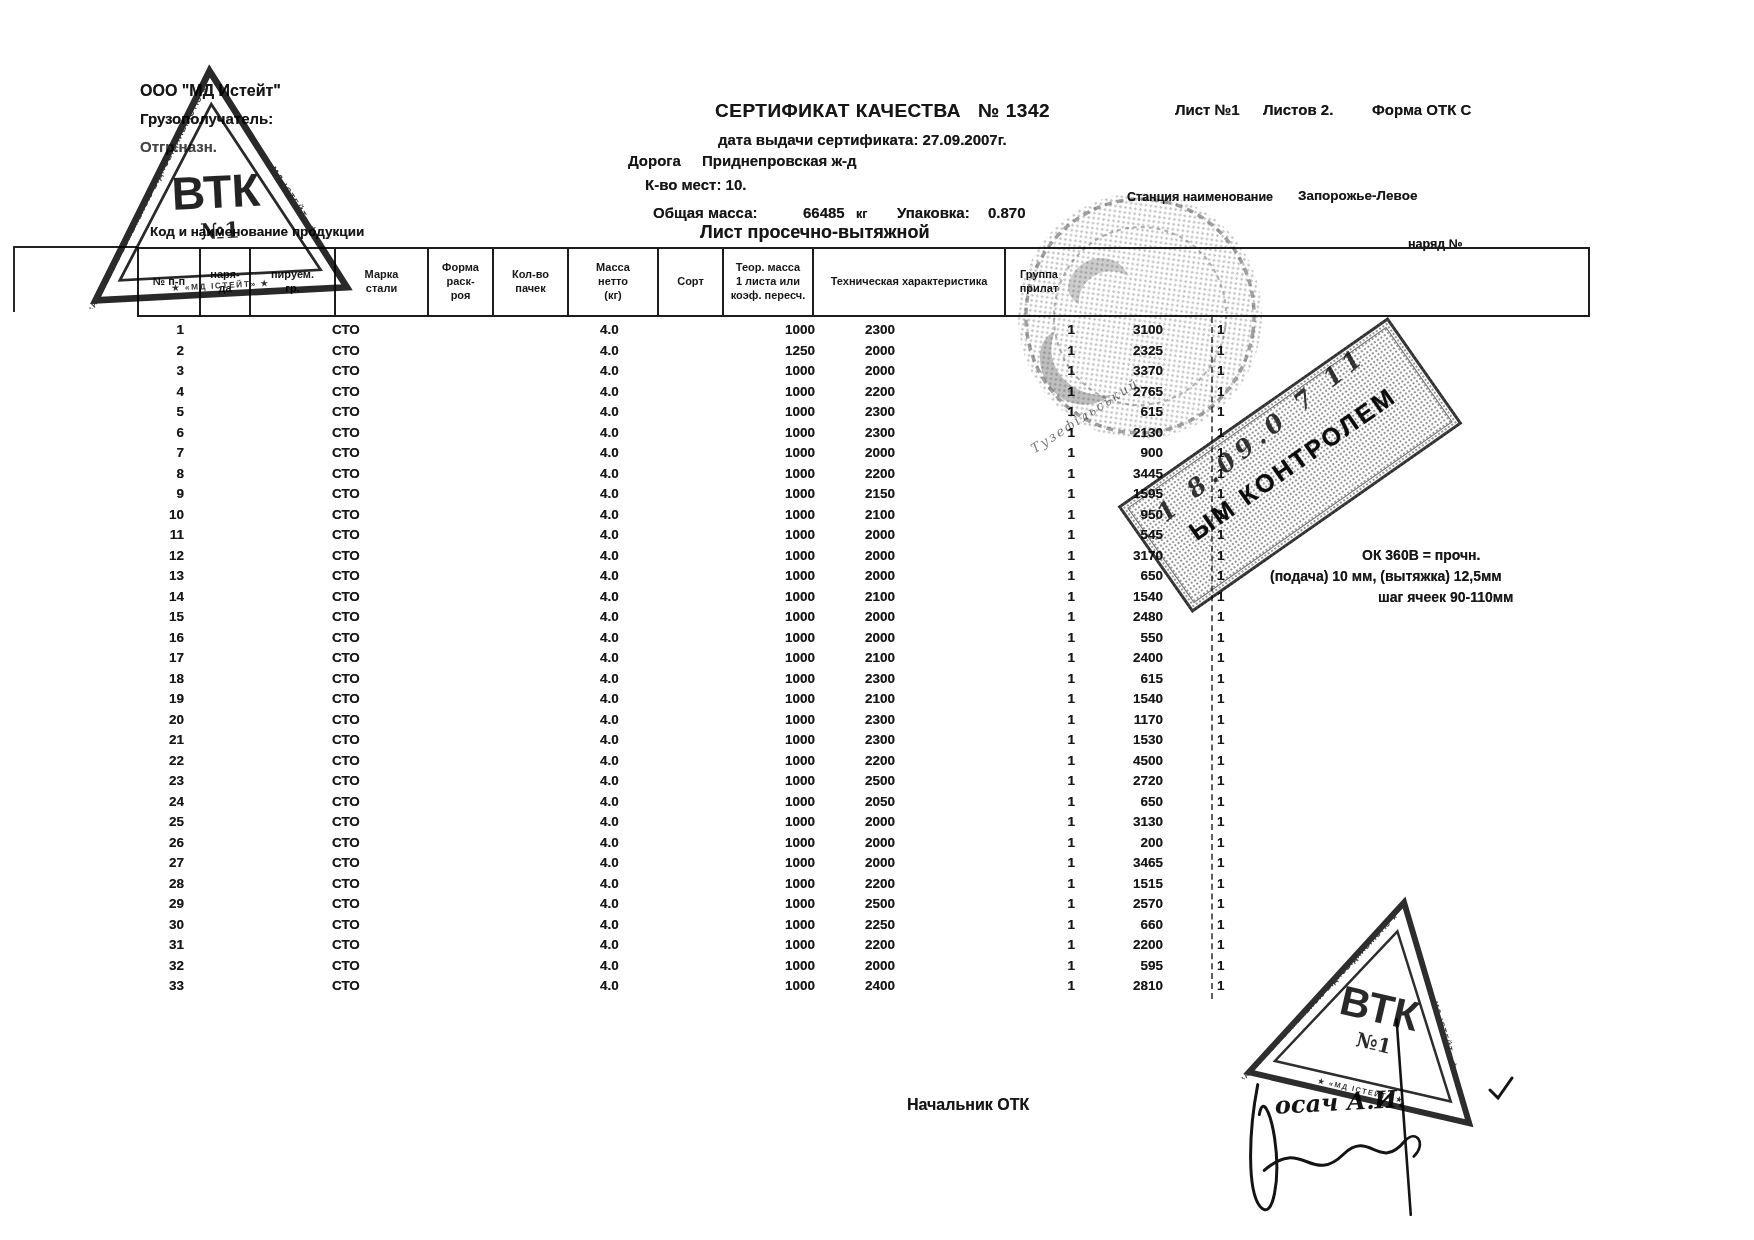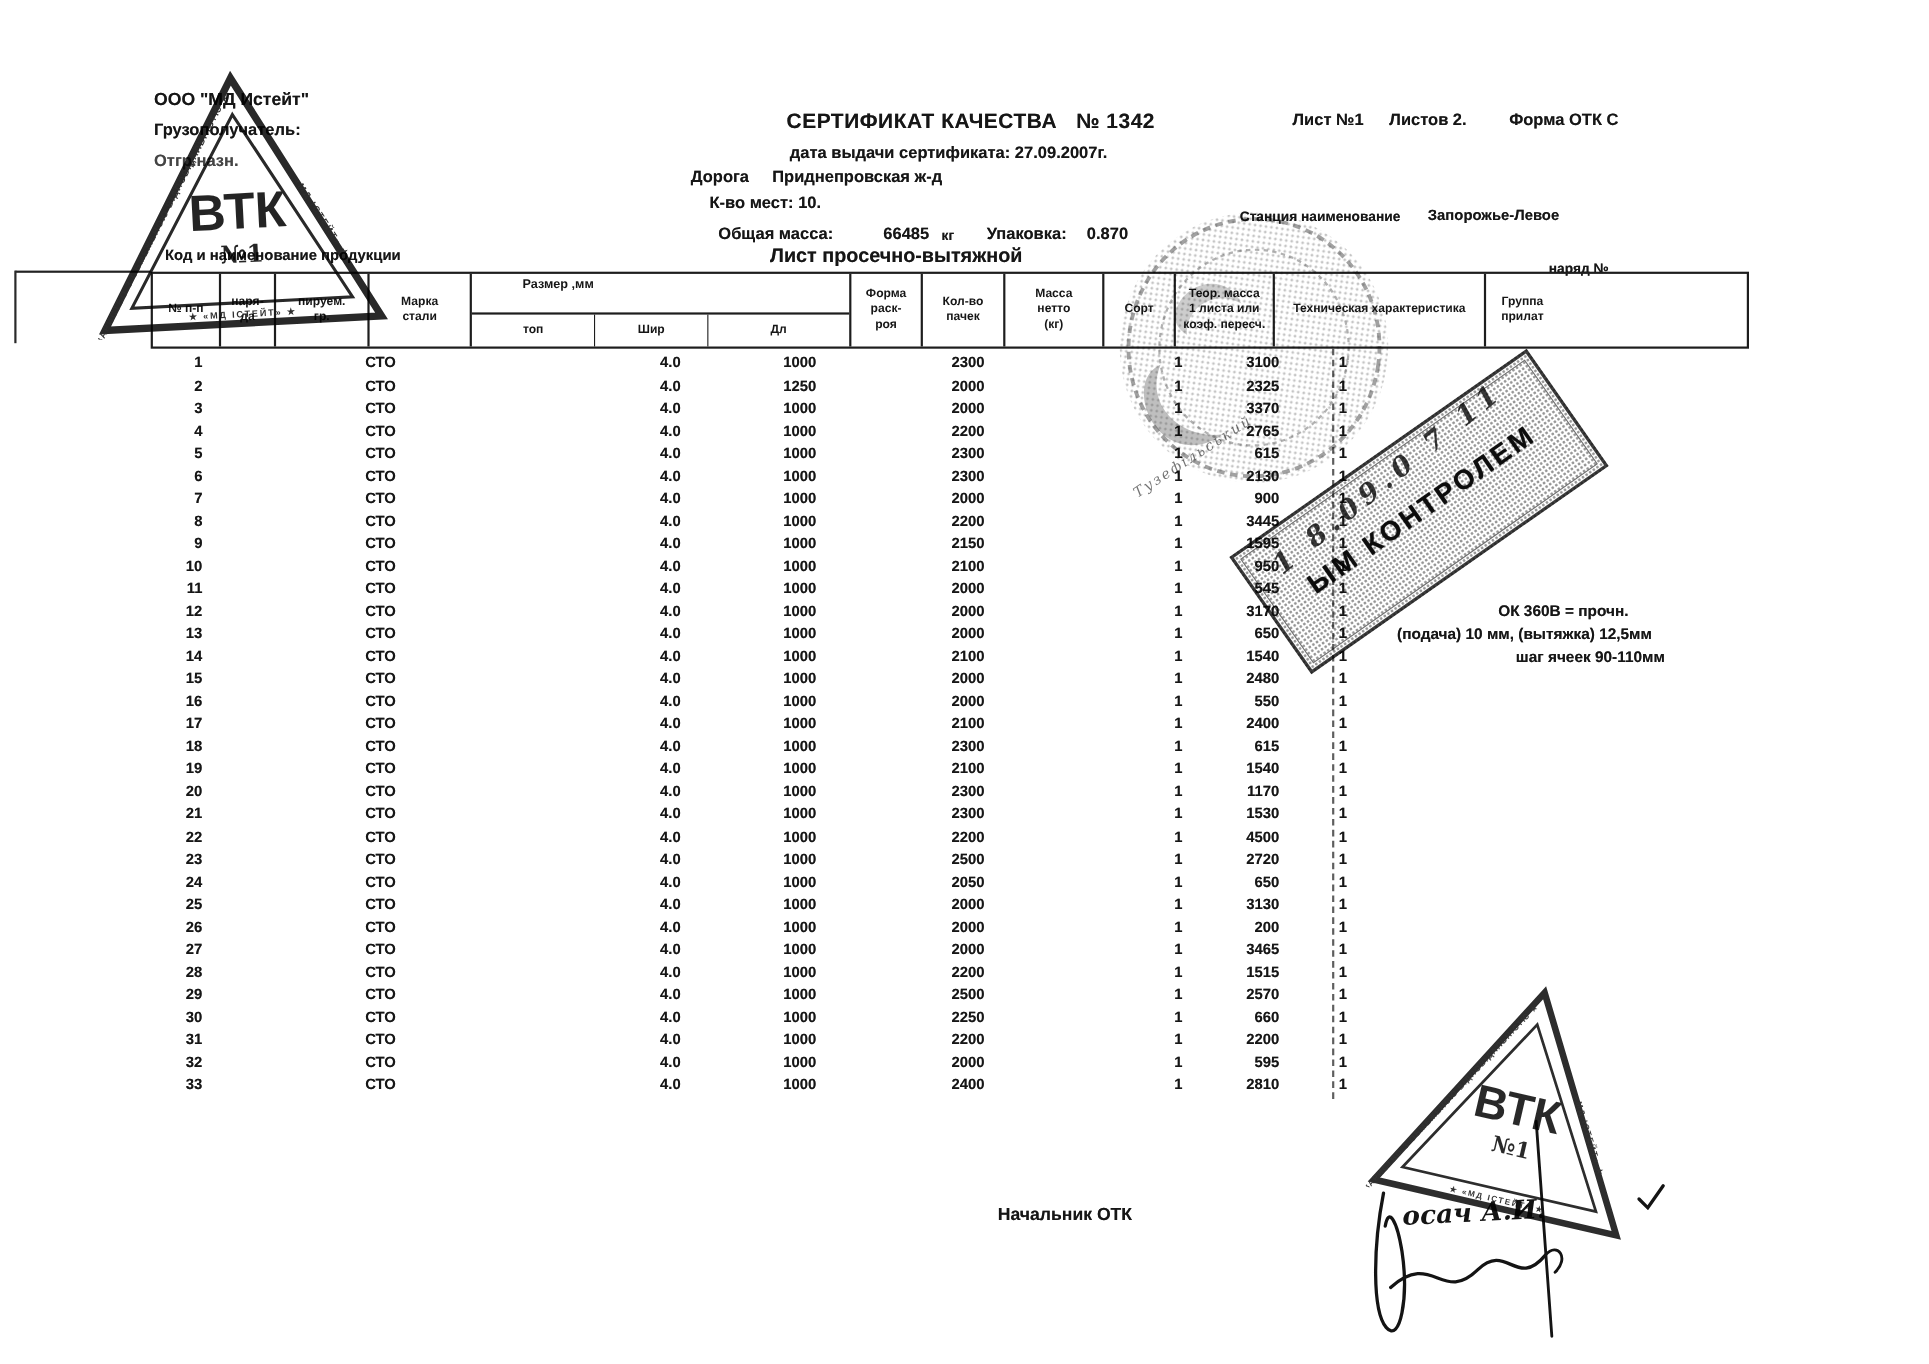--- a/index.html
+++ b/index.html
@@ -29,21 +29,21 @@
   .hsc:first-child{border-left:none;}
   .w6{width:112px}.w7{width:103px}.w8{width:130px}
   .tbody{position:absolute;left:137px;top:320px;width:1453px;}
   .trow{display:flex;height:20.5px;line-height:20.5px;font-size:13.5px;font-weight:700;}
   .tc{box-sizing:border-box;text-shadow:0 0 .5px rgba(0,0,0,.5);}
   .b-no{width:60px;text-align:right;padding-right:13px}
   .b-ord{width:50px}.b-grp{width:85px}
   .b-steel{width:93px;text-align:left}
   .b-ntd{width:175px}
   .b-thk{width:112px;}
-  .b-wid{width:103px;text-align:left}
+  .b-wid{width:103px;text-align:right}
   .b-len{width:130px;text-align:center}
   .b-form{width:65px}
   .b-pack{width:75px;text-align:right;padding-right:10px}
   .b-mass{width:90px;text-align:right;padding-right:12px}
   .b-grade{width:65px;text-align:left;padding-left:42px}
   .b-theor{width:90px}.b-tech{width:192px}.b-dgrp{width:68px}
   .dashline{position:absolute;left:1211px;top:317px;height:682px;width:0;
             border-left:2px dashed rgba(40,40,40,.75);}
   .ruleext{position:absolute;left:14px;top:246px;width:123px;height:0;border-top:2px solid #222;}
   .ruletick{position:absolute;left:13px;top:246px;width:0;height:66px;border-left:2px solid #2a2a2a;}
@@ -112,28 +112,20 @@
 
   <div class="tbl">
     <div class="thead">
       <div class="hc w1">№ п-п</div>
       <div class="hc w2">наря-
 да</div>
       <div class="hc w3">пируем.
 гр.</div>
       <div class="hc w4">Марка
 стали</div>
-      <div class="hsize">
-        <div class="hst">Размер ,мм</div>
-        <div class="hsb">
-          <div class="hsc w6">топ</div>
-          <div class="hsc w7">Шир</div>
-          <div class="hsc w8">Дл</div>
-        </div>
-      </div>
       <div class="hc w9">Форма
 раск-
 роя</div>
       <div class="hc w10">Кол-во
 пачек</div>
       <div class="hc w11">Масса
 нетто
 (кг)</div>
       <div class="hc w12">Сорт</div>
       <div class="hc w13">Теор. масса

